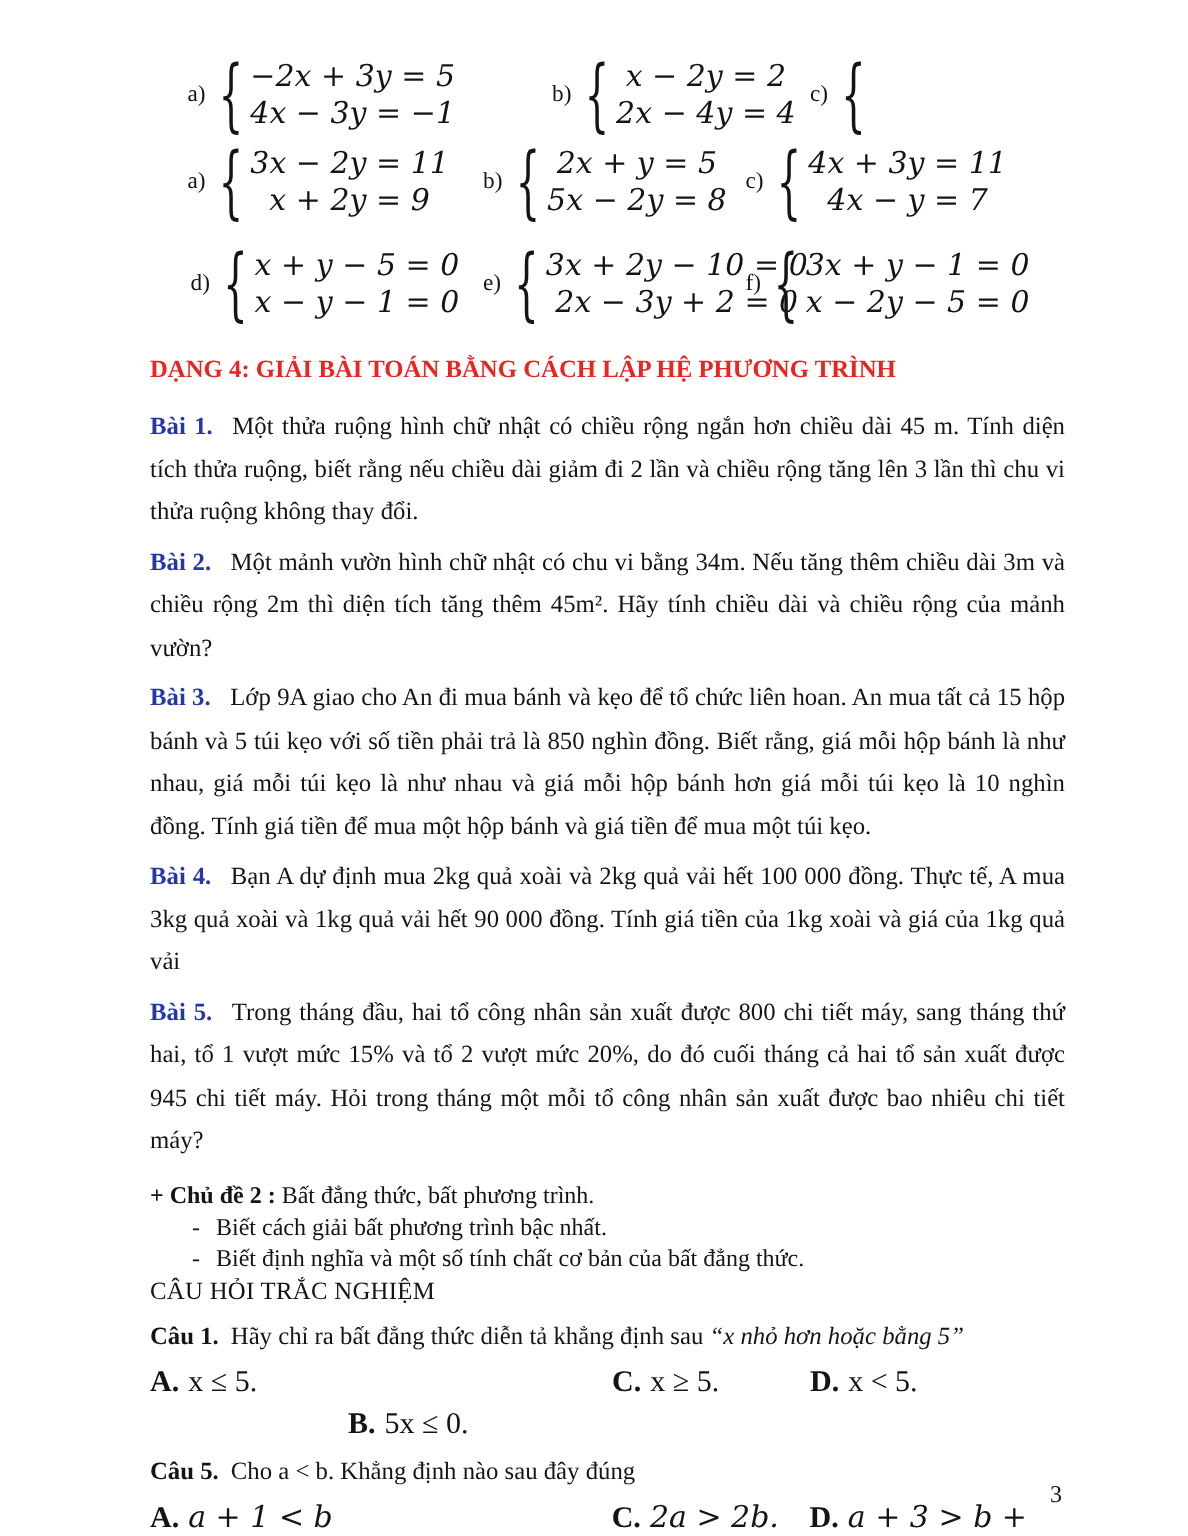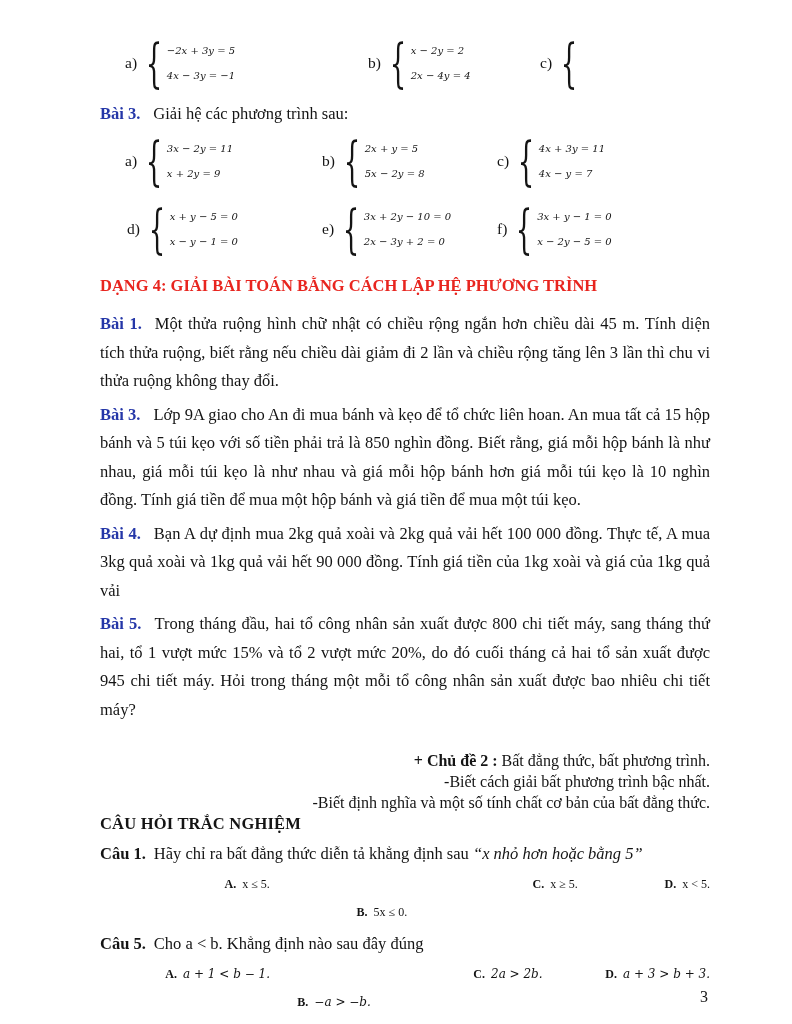--- a/index.html
+++ b/index.html
@@ -26,44 +26,44 @@
   .system { display:flex; align-items:center; font-size:15.5px; }
   .sys-label { margin-right:7px; }
   .brace {
     display:inline-block;
     font-family:"DejaVu Serif",serif;
     font-size:50px; line-height:1; font-weight:400;
     transform:scale(0.52,1.06); transform-origin:center;
     margin:0 -3px 0 -6px;
   }
   .eqs { display:flex; flex-direction:column; line-height:25px;
-         font-style:italic; font-family:"DejaVu Serif",serif; font-size:10px; }
+         font-style:italic; font-family:"DejaVu Serif",serif; font-size:20px;align-items:center; }
 
   .bai3hdr { margin:8px 0 12px; font-size:16.5px; }
   .blue-label { color:#2537a8; font-weight:700; margin-right:13px; }
 
   .heading {
     color:#e8251f; font-weight:700; text-align:left;
     font-size:16.5px; margin:14px 0 14px;
   }
 
   .prob { text-align:justify; line-height:28.5px; margin-bottom:5px; font-size:16.5px; }
 
-  .chude { margin-top:26px; line-height:21px; font-size:16px;text-align:right; }
+  .chude { margin-top:12px; line-height:21px; font-size:16px; }
   .chude-bold { font-weight:700; }
   .chude-items { padding-left:28px; }
   .dash { display:inline-block; width:16px; }
 
-  .quiz-title { font-weight:700; font-size:16.5px; margin:1px 0 4px; letter-spacing:0.2px; }
+  .quiz-title { font-weight:400; font-size:16.5px; margin:1px 0 4px; letter-spacing:0.2px; }
 
   .qline { margin:7px 0 2px; line-height:26px; font-size:16.5px; }
   .qlabel { font-weight:700; margin-right:8px; }
   .qitalic { font-style:italic; }
 
-  .opts { display:flex; margin:5px 0 3px; line-height:24px; font-size:12px;justify-content:flex-end; }
+  .opts { display:flex; margin:5px 0 3px; line-height:24px; font-size:20px; }
   .opt.w1{ width:132px; } .opt.w2{ width:176px;margin-top:28px; } .opt.w3{ width:132px; }
   .okey { font-weight:700; margin-right:6px; }
   .opts-italic .otext { font-style:italic; font-family:"DejaVu Serif",serif; }
 
   .pagenum { position:absolute; right:84px; bottom:18px; font-size:16px; }
 </style>
 </head>
 <body>
 
 <div class="page">
@@ -84,23 +84,20 @@
         <span>x − 2y = 2</span>
         <span>2x − 4y = 4</span>
       </span>
     </div>
     <div class="system s2">
       <span class="sys-label">c)</span>
       <span class="brace">{</span>
     </div>
   </div>
 
-  <div class="bai3hdr">
-    <span class="blue-label">Bài 3.</span><span>Giải hệ các phương trình sau:</span>
-  </div>
 
   <div class="sysrow r2">
     <div class="system s0">
       <span class="sys-label">a)</span>
       <span class="brace">{</span>
       <span class="eqs">
         <span>3x − 2y = 11</span>
         <span>x + 2y = 9</span>
       </span>
     </div>
@@ -146,20 +143,23 @@
         <span>3x + y − 1 = 0</span>
         <span>x − 2y − 5 = 0</span>
       </span>
     </div>
   </div>
 
   <div class="heading">DẠNG 4: GIẢI BÀI TOÁN BẰNG CÁCH LẬP HỆ PHƯƠNG TRÌNH</div>
 
   <div class="prob">
     <span class="blue-label">Bài 1.</span><span>Một thửa ruộng hình chữ nhật có chiều rộng ngắn hơn chiều dài 45 m. Tính diện tích thửa ruộng, biết rằng nếu chiều dài giảm đi 2 lần và chiều rộng tăng lên 3 lần thì chu vi thửa ruộng không thay đổi.</span>
+  </div>
+  <div class="prob">
+    <span class="blue-label">Bài 2.</span><span>Một mảnh vườn hình chữ nhật có chu vi bằng 34m. Nếu tăng thêm chiều dài 3m và chiều rộng 2m thì diện tích tăng thêm 45m². Hãy tính chiều dài và chiều rộng của mảnh vườn?</span>
   </div>
   <div class="prob">
     <span class="blue-label">Bài 3.</span><span>Lớp 9A giao cho An đi mua bánh và kẹo để tổ chức liên hoan. An mua tất cả 15 hộp bánh và 5 túi kẹo với số tiền phải trả là 850 nghìn đồng. Biết rằng, giá mỗi hộp bánh là như nhau, giá mỗi túi kẹo là như nhau và giá mỗi hộp bánh hơn giá mỗi túi kẹo là 10 nghìn đồng. Tính giá tiền để mua một hộp bánh và giá tiền để mua một túi kẹo.</span>
   </div>
   <div class="prob">
     <span class="blue-label">Bài 4.</span><span>Bạn A dự định mua 2kg quả xoài và 2kg quả vải hết 100 000 đồng. Thực tế, A mua 3kg quả xoài và 1kg quả vải hết 90 000 đồng.  Tính giá tiền của 1kg xoài và giá của 1kg quả vải</span>
   </div>
   <div class="prob">
     <span class="blue-label">Bài 5.</span><span>Trong tháng đầu, hai tổ công nhân sản xuất được 800 chi tiết máy, sang tháng thứ hai, tổ 1 vượt mức 15% và tổ 2 vượt mức 20%, do đó cuối tháng cả hai tổ sản xuất được 945 chi tiết máy. Hỏi trong tháng một mỗi tổ công nhân sản xuất được bao nhiêu chi tiết máy?</span>
   </div>

